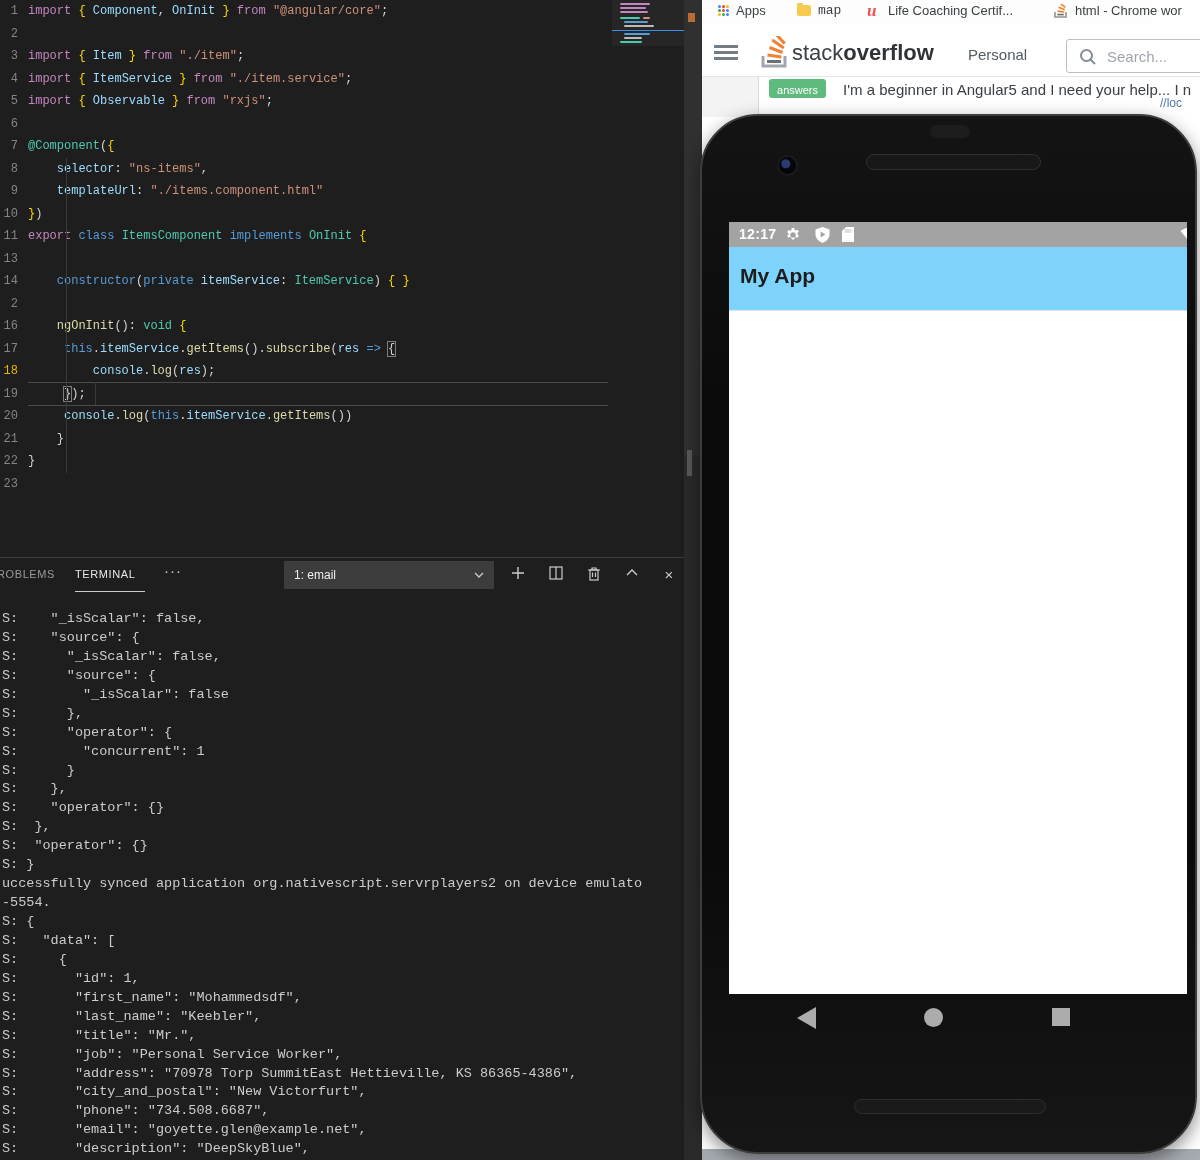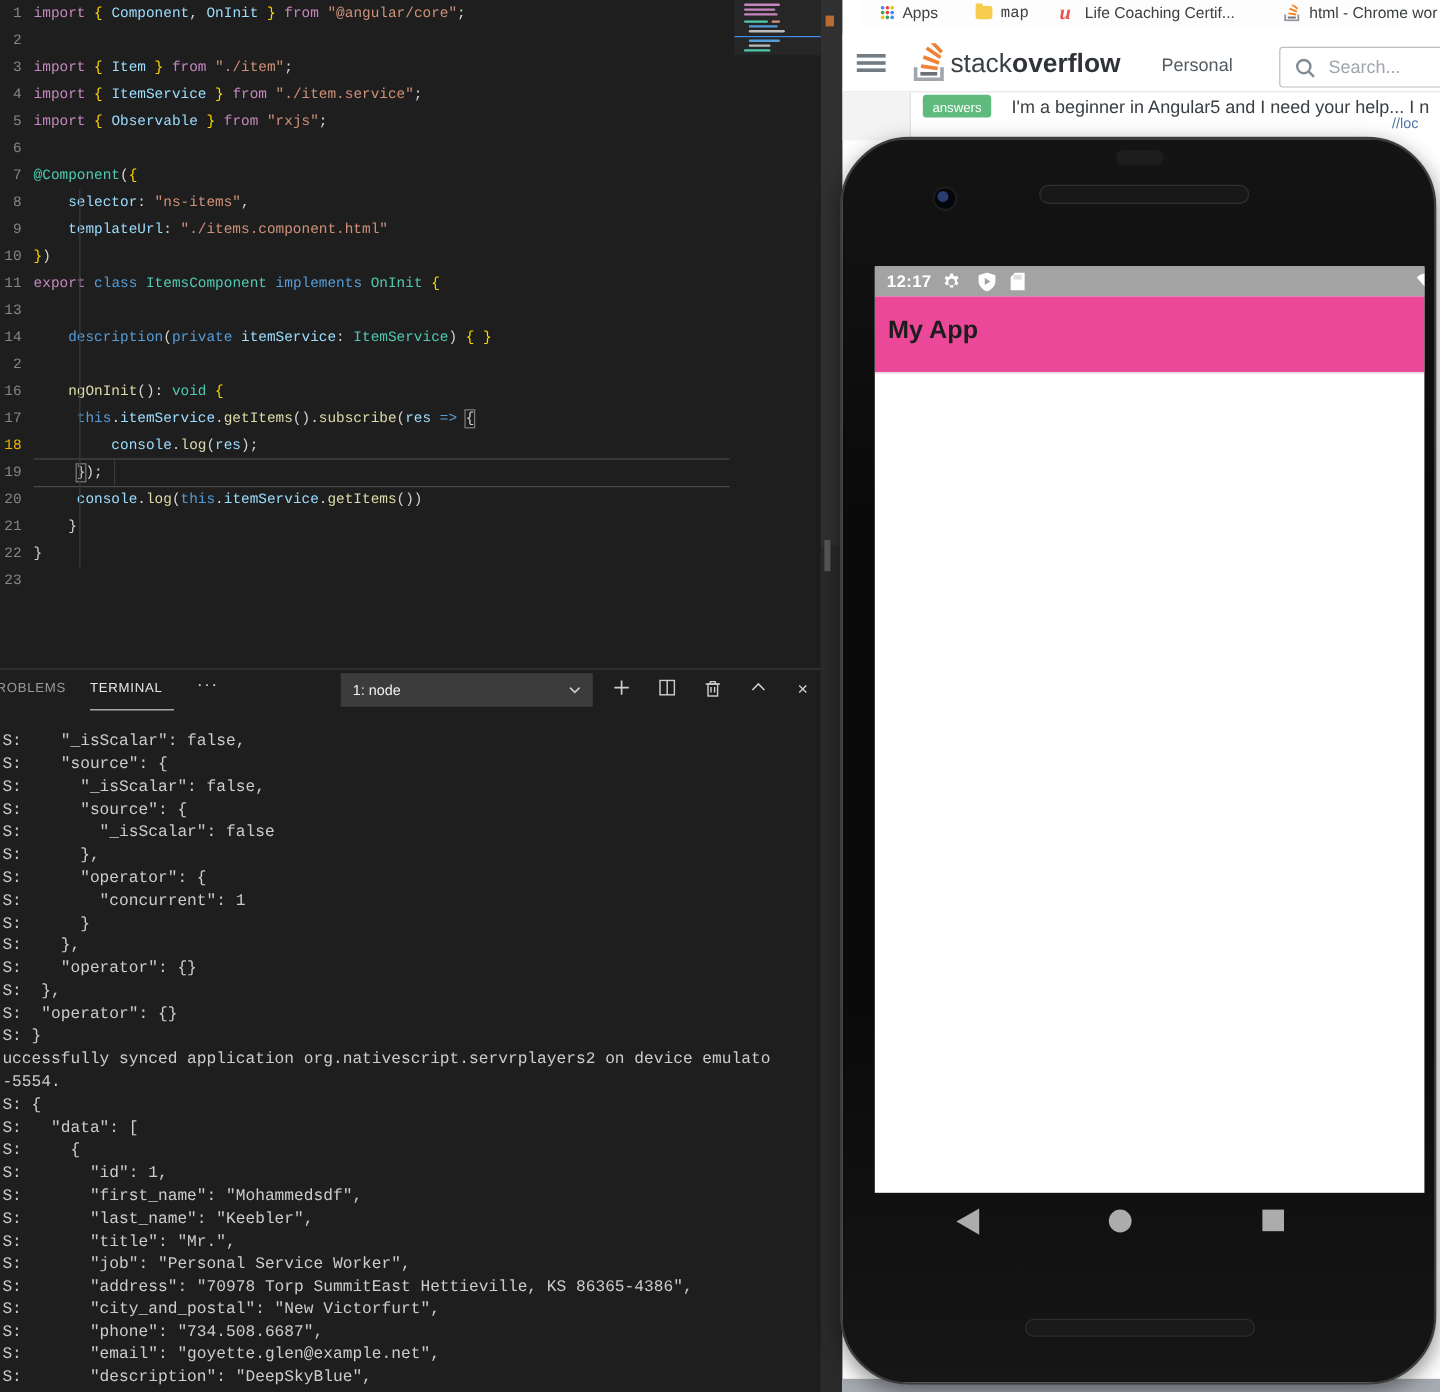--- a/index.html
+++ b/index.html
@@ -41,21 +41,21 @@
               font-family:"Liberation Mono","DejaVu Sans Mono",monospace; font-size:13.5px; }
 
   
   .strip { position:absolute; left:684px; top:0; width:18px; height:1160px; background:#303030; }
   .strip .seg-b { position:absolute; left:0; top:455px; width:18px; height:705px; background:#2a2a2a; }
   .strip .nub { position:absolute; left:3px; top:450px; width:5px; height:26px; background:#585858; }
   .strip .otick { position:absolute; left:4px; top:13px; width:7px; height:9px; background:#b96b35; }
 
   
   .browser { position:absolute; left:702px; top:0; width:498px; height:1160px; background:#fff; overflow:hidden; }
-  .bookmarks { position:absolute; left:16px; top:0; width:449px; height:23px; background:#fdfdfd; }
+  .bookmarks { position:absolute; left:0; top:0; width:449px; height:23px; background:#fdfdfd; }
   .bm-label { position:absolute; top:3px; font-size:13px; color:#3c4043; white-space:nowrap; }
   .apps-grid { position:absolute; left:16px; top:5px; width:12px; height:12px;
                display:grid; grid-template-columns:repeat(3,4px); grid-template-rows:repeat(3,4px); }
   .apps-grid i { width:3px; height:3px; border-radius:50%; }
   .bm-folder { position:absolute; left:95px; top:5px; width:14px; height:11px; background:#f7cb4d; border-radius:2px; }
   .bm-folder:before { content:""; position:absolute; left:0; top:-2px; width:6px; height:3px; background:#f7cb4d; border-radius:1px; }
   .udemy-u { position:absolute; left:165px; top:1px; color:#ec5252; font-family:"Liberation Serif",serif;
              font-weight:bold; font-style:italic; font-size:17px; }
   .so-mini { position:absolute; left:352px; top:4px; width:13px; height:14px; }
   .so-bar { position:absolute; left:0; top:23px; width:498px; height:5px; }
@@ -89,21 +89,21 @@
   .phone-camera { position:absolute; left:75px; top:39px; width:21px; height:21px; border-radius:50%;
                   background:radial-gradient(circle at 40% 40%, #2a3b6e 0 4px, #05050c 5px); border:2px solid #1b1b1b; }
   .phone-speaker { position:absolute; left:164px; top:38px; width:175px; height:16px; background:#181818;
                    border:1px solid #303030; border-radius:9px; }
   .phone-speaker-bot { position:absolute; left:152px; top:983px; width:192px; height:15px; background:#1a1a1a;
                    border:1px solid #2e2e2e; border-radius:8px; }
   .screen { position:absolute; left:27px; top:106px; width:458px; height:772px; background:#fff; overflow:hidden; }
   .statusbar { position:absolute; left:0; top:0; width:524px; height:25px; background:#a3a3a3; color:#fff; }
   .sb-time { position:absolute; left:10px; top:4px; font-size:14px; font-weight:bold; letter-spacing:.3px; }
   .sb-ic { position:absolute; top:5px; }
-  .appbar { position:absolute; left:0; top:25px; width:458px; height:64px; background:#ec4899;
+  .appbar { position:absolute; left:0; top:25px; width:458px; height:64px; background:#7dd3fc;
             border-bottom:1px solid #e3e3e3; }
   .appbar .title { position:absolute; left:11px; top:17px; font-size:21px; font-weight:bold; color:#1d1d1d; }
   .navbar { position:absolute; left:0; top:878px; width:458px; height:60px; }
   .nav-back { position:absolute; left:95px; top:13px; width:0; height:0;
               border-top:11px solid transparent; border-bottom:11px solid transparent;
               border-right:19px solid #acacac; }
   .nav-home { position:absolute; left:222px; top:14px; width:19px; height:19px; border-radius:50%; background:#acacac; }
   .nav-square { position:absolute; left:350px; top:14px; width:18px; height:18px; background:#acacac; }
 </style>
 </head>
@@ -156,21 +156,21 @@
         <div class="code-row">
           <span class="ln">11</span>
           <span class="code-text"><span class="c-k">export </span><span class="c-b">class </span><span class="c-t">ItemsComponent </span><span class="c-b">implements </span><span class="c-t">OnInit </span><span class="c-g">{</span></span>
         </div>
         <div class="code-row">
           <span class="ln">13</span>
           <span class="code-text"></span>
         </div>
         <div class="code-row">
           <span class="ln">14</span>
-          <span class="code-text"><span class="c-b">    description</span><span class="c-p">(</span><span class="c-b">private </span><span class="c-v">itemService</span><span class="c-p">: </span><span class="c-t">ItemService</span><span class="c-p">) </span><span class="c-g">{ }</span></span>
+          <span class="code-text"><span class="c-b">    constructor</span><span class="c-p">(</span><span class="c-b">private </span><span class="c-v">itemService</span><span class="c-p">: </span><span class="c-t">ItemService</span><span class="c-p">) </span><span class="c-g">{ }</span></span>
         </div>
         <div class="code-row">
           <span class="ln">2</span>
           <span class="code-text"></span>
         </div>
         <div class="code-row">
           <span class="ln">16</span>
           <span class="code-text"><span class="c-y">    ngOnInit</span><span class="c-p">(): </span><span class="c-t">void </span><span class="c-g">{</span></span>
         </div>
         <div class="code-row">
@@ -223,21 +223,21 @@
     </div>
     <div class="minimap-viewline"></div>
 
     <div class="panel-divider"></div>
     <div class="panel-tabs">
       <span class="ptab" style="left:-3px;">ROBLEMS</span>
       <span class="ptab active" style="left:75px;">TERMINAL</span>
       <div class="ptab-underline"></div>
       <span class="pmore">···</span>
       <div class="pselect">
-        <span>1: node</span>
+        <span>1: email</span>
         <span class="chev">
           <svg width="10" height="28" viewBox="0 0 10 28">
               <polyline points="1,12 5,16 9,12" fill="none" stroke="#cccccc" stroke-width="1.3"></polyline>
             </svg>
         </span>
       </div>
       <span class="picon" style="left:509px;">
         <svg width="14" height="14" viewBox="0 0 14 14">
             <path d="M7 1 V13 M1 7 H13" stroke="#cccccc" stroke-width="1.4"></path>
           </svg>

